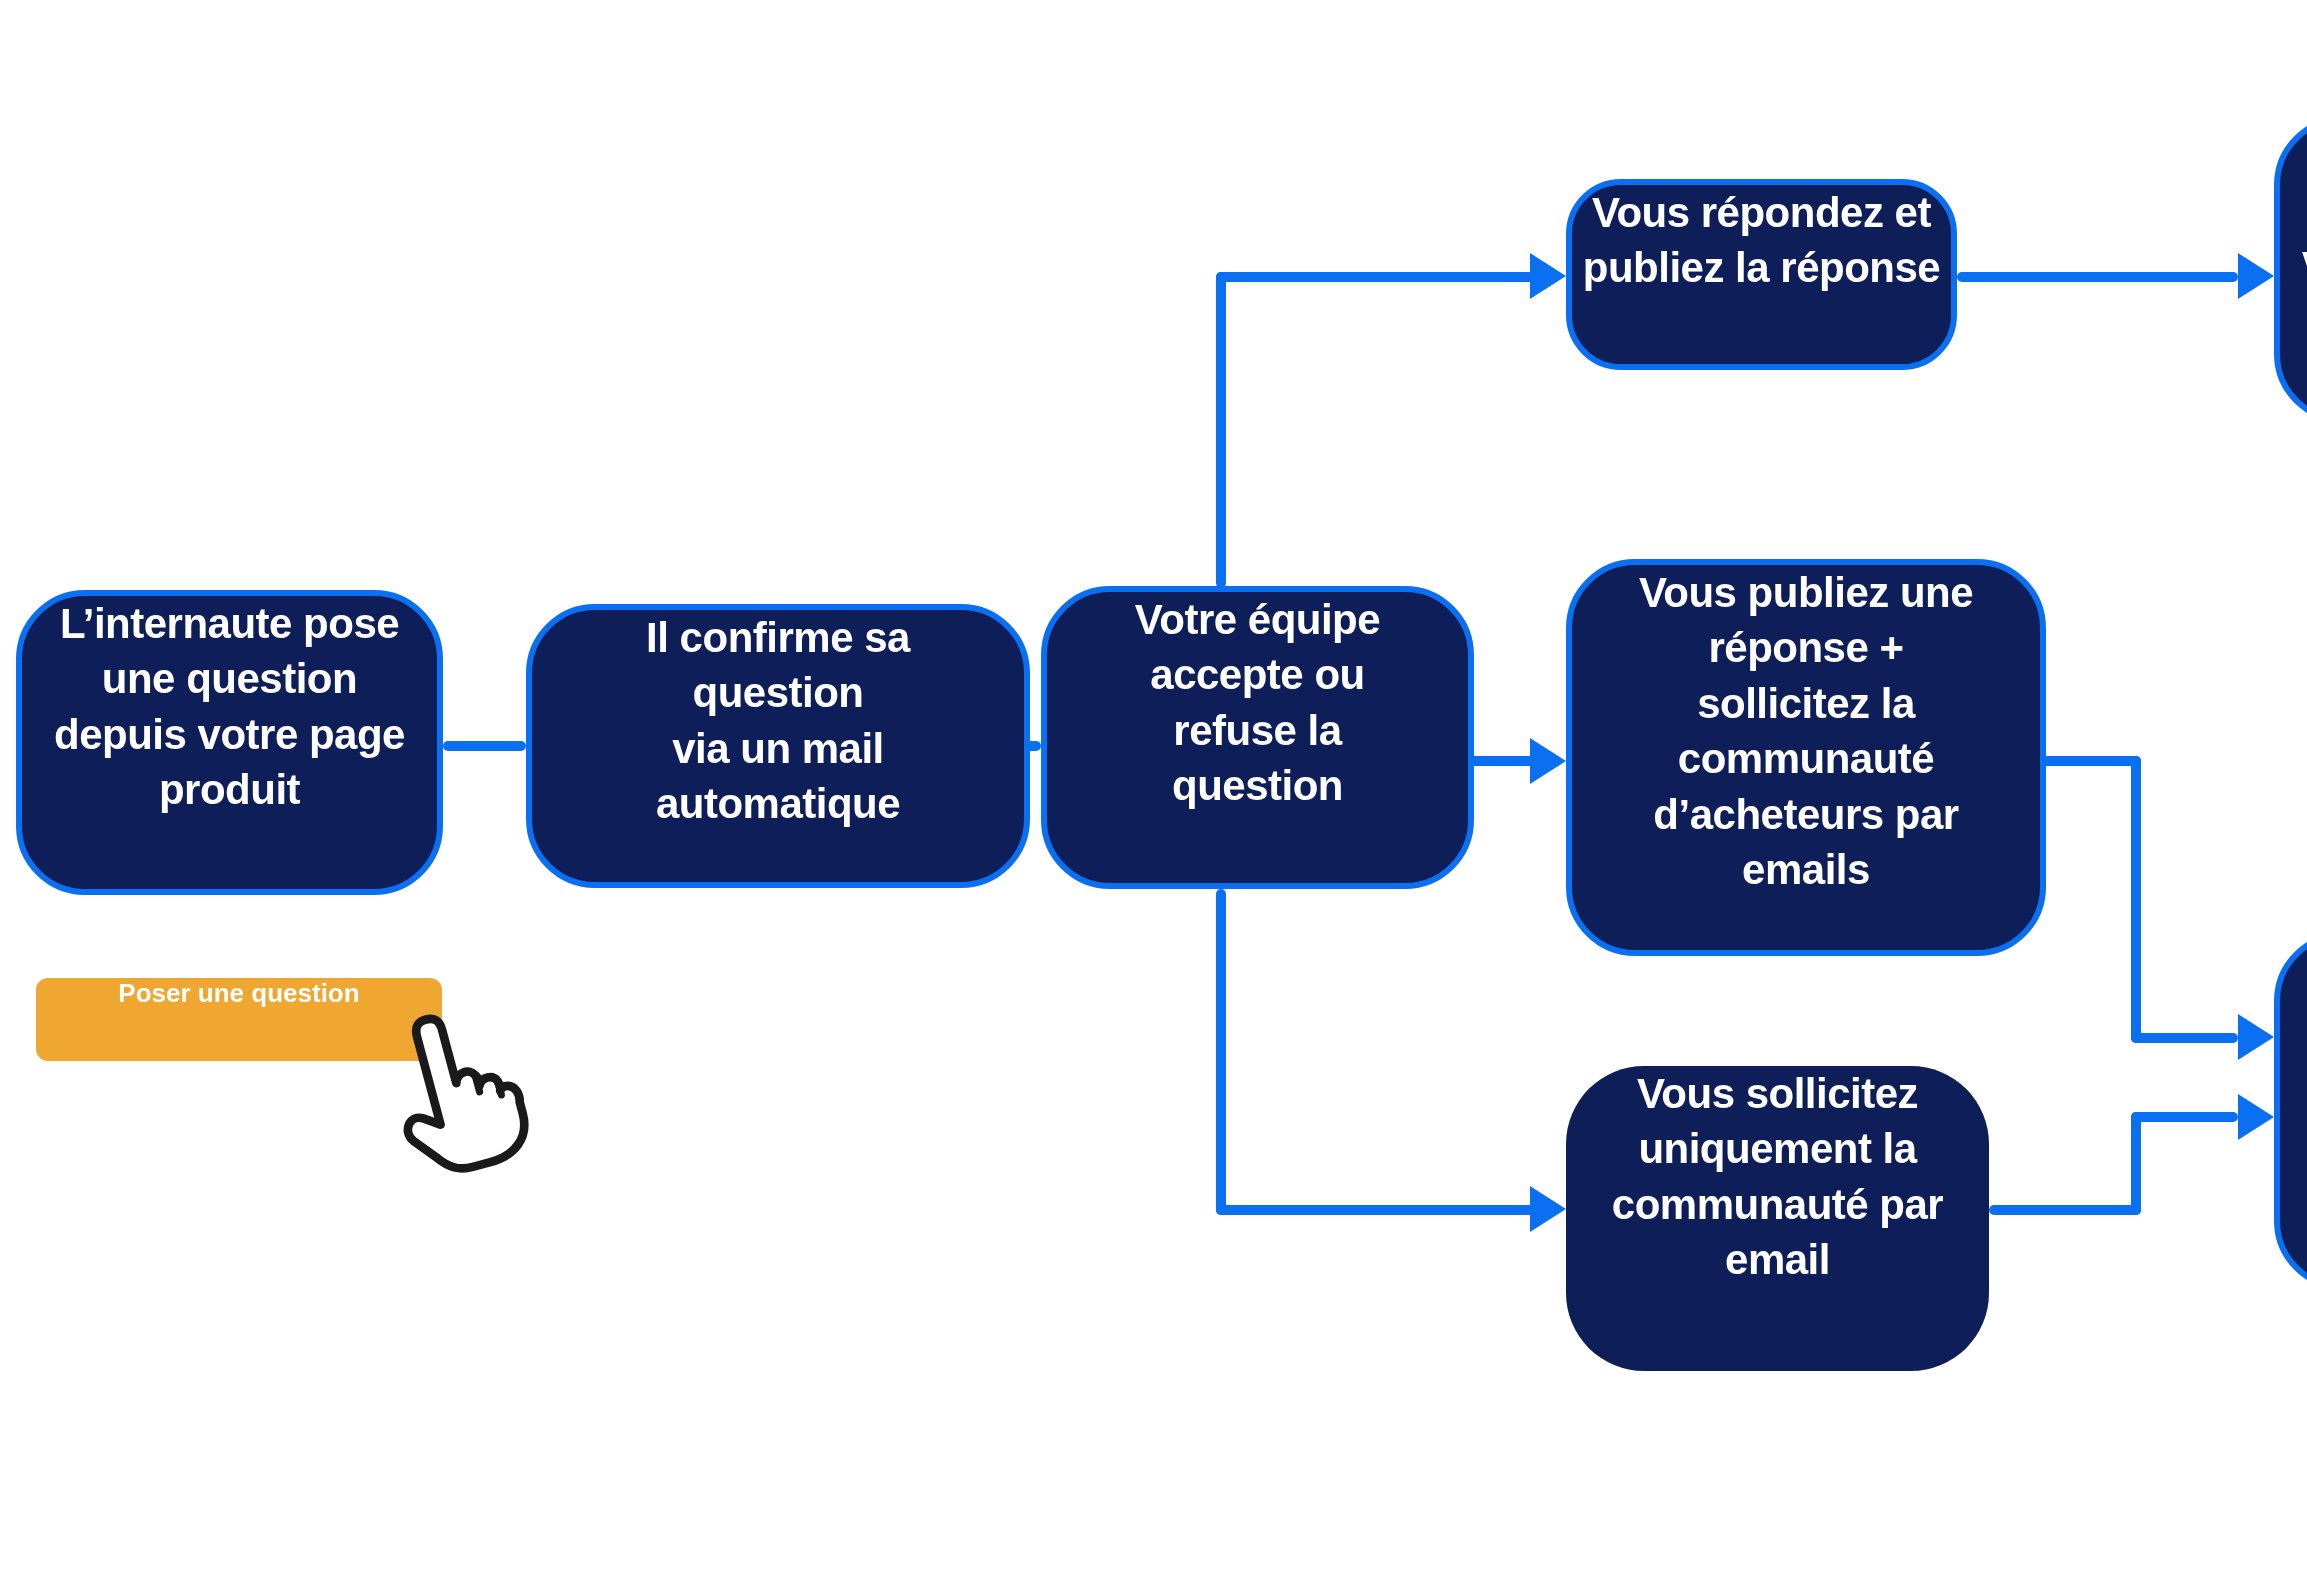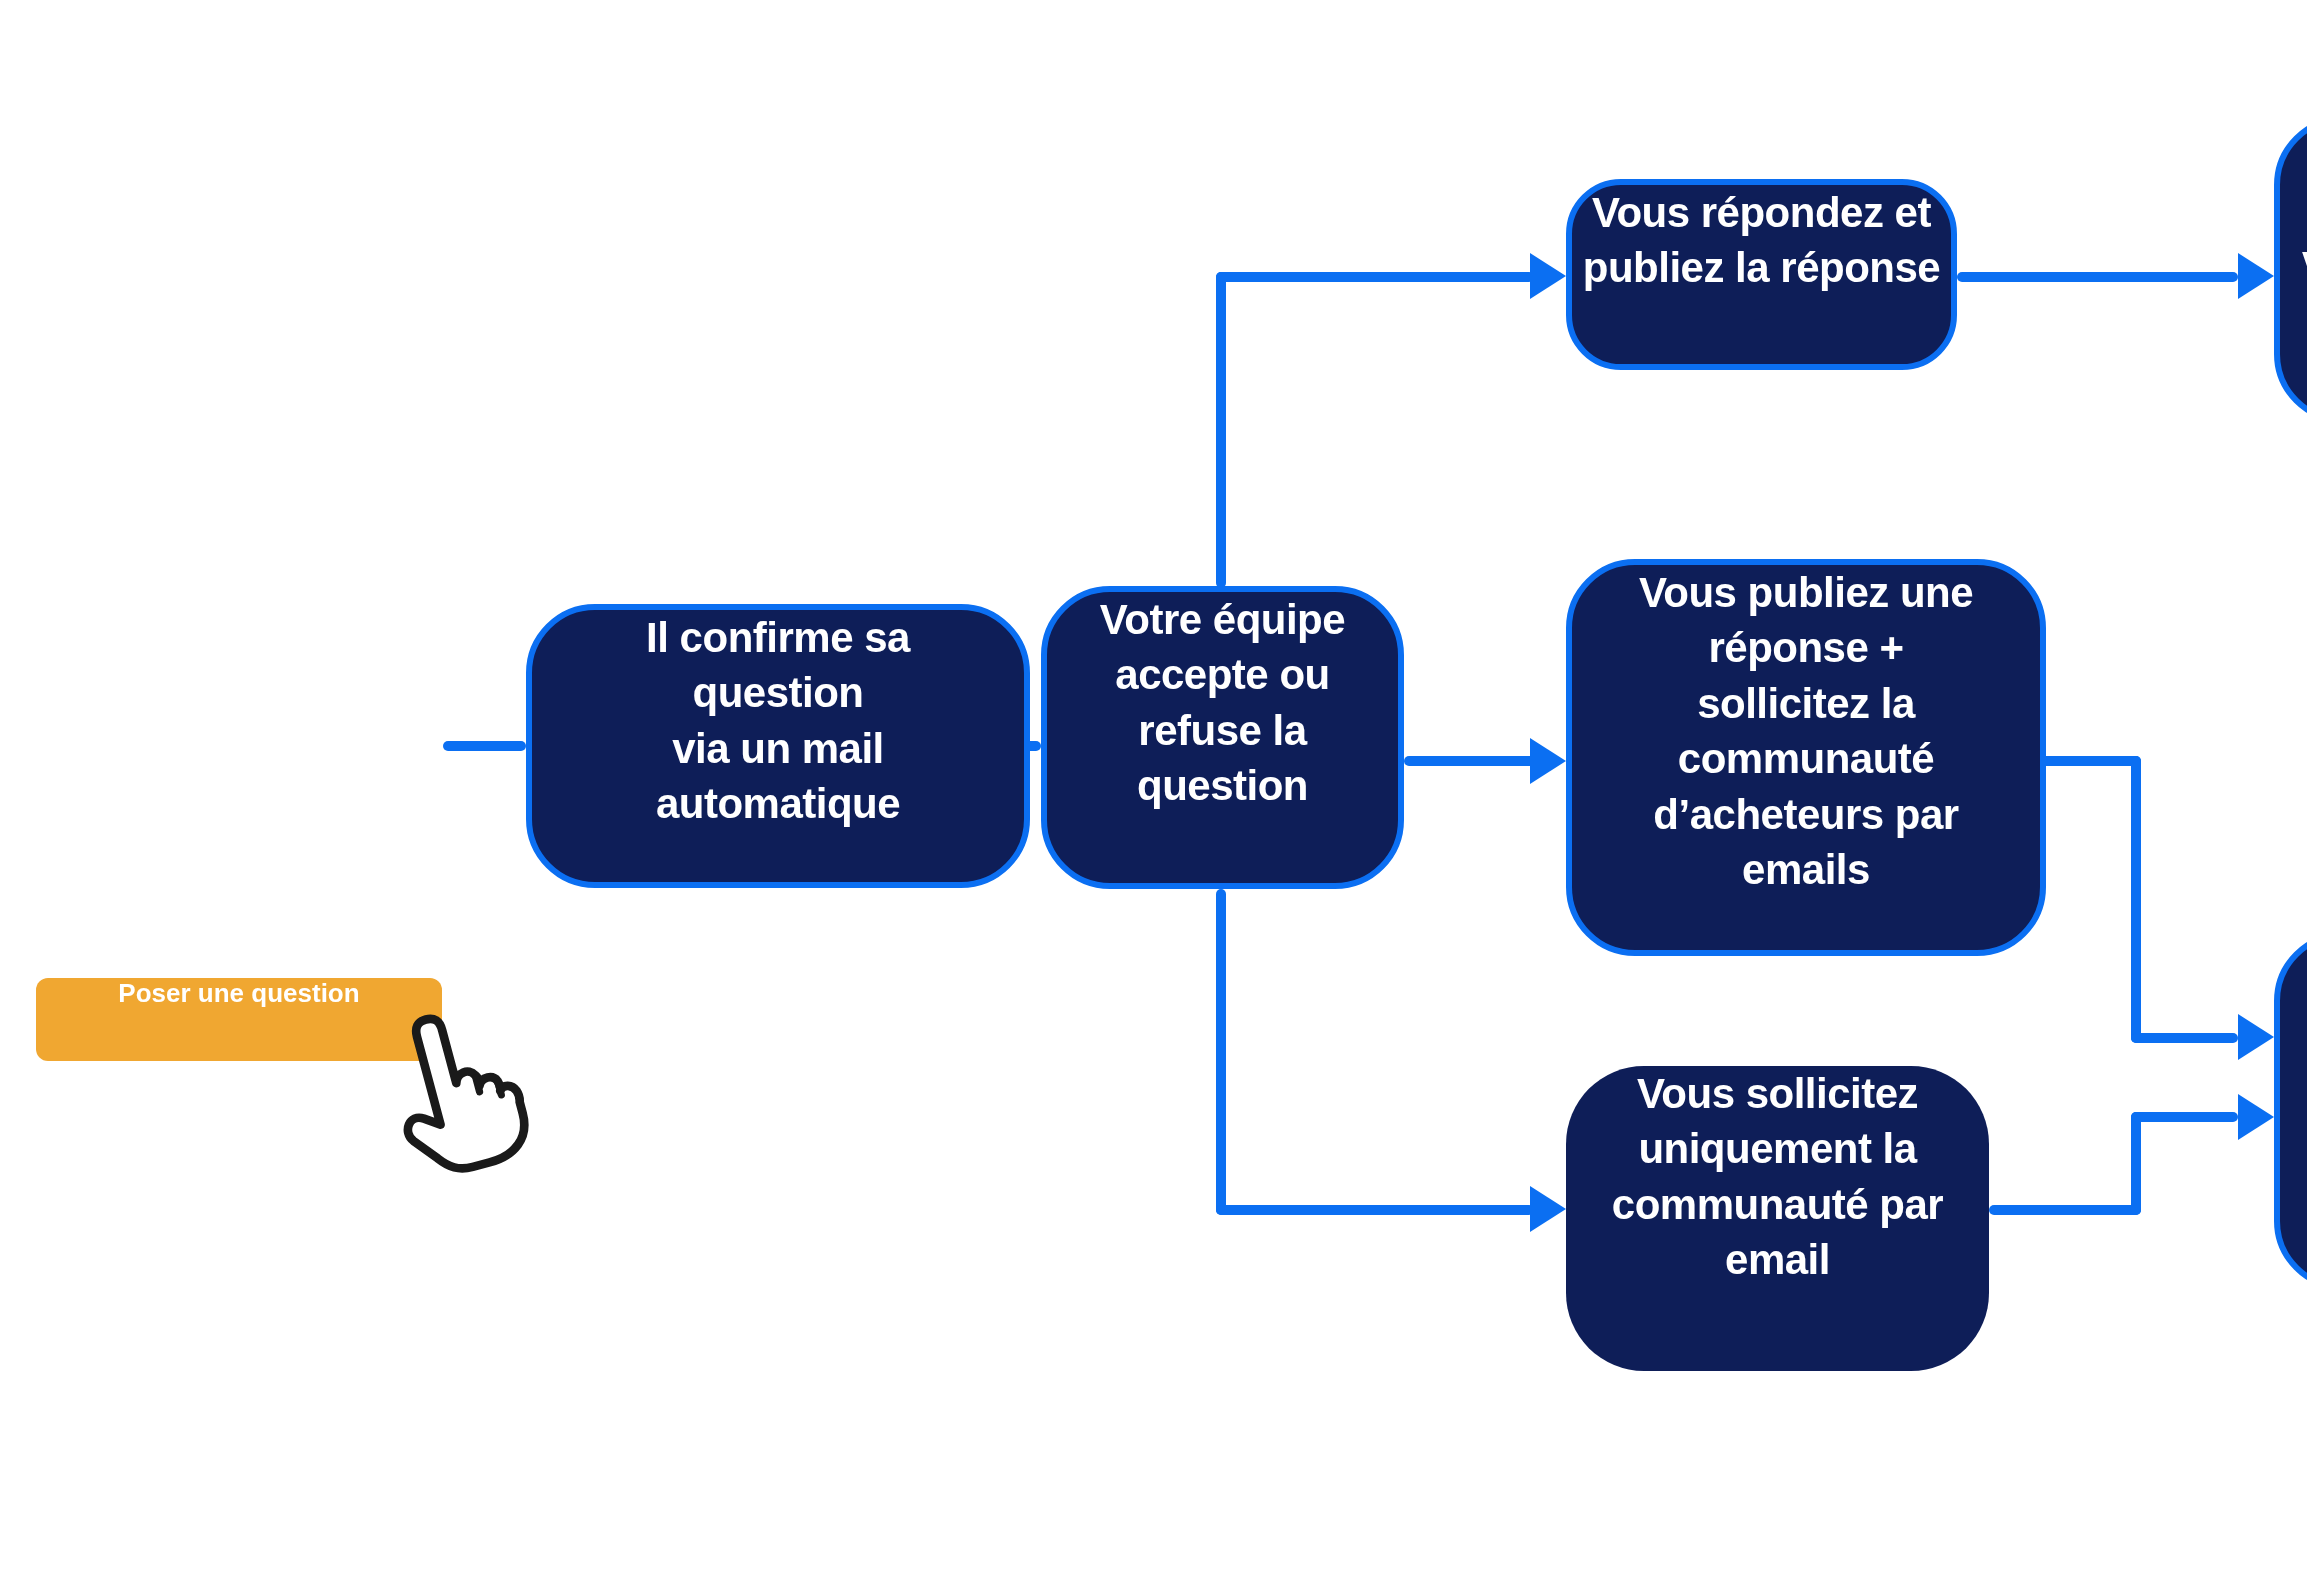--- a/index.html
+++ b/index.html
@@ -54,29 +54,35 @@
   <div class="line" style="left:1989px;top:756px;width:152px;height:10px;"></div>
   <div class="line" style="left:2131px;top:756px;width:10px;height:287px;"></div>
   <div class="line" style="left:2131px;top:1033px;width:107px;height:10px;"></div>
   <div class="arr arr-r" style="left:2238px;top:1014px;"></div>
 
   <div class="line" style="left:1989px;top:1205px;width:152px;height:10px;"></div>
   <div class="line" style="left:2131px;top:1112px;width:10px;height:103px;"></div>
   <div class="line" style="left:2131px;top:1112px;width:107px;height:10px;"></div>
   <div class="arr arr-r" style="left:2238px;top:1094px;"></div>
 
+  <div class="node" style="left:16px;top:590px;width:427px;height:305px;">
+    <span>L’internaute pose
+une question
+depuis votre page
+produit</span>
+  </div>
 
   <div class="node" style="left:526px;top:604px;width:504px;height:284px;">
     <span>Il confirme sa
 question
 via un mail
 automatique</span>
   </div>
 
-  <div class="node" style="left:1041px;top:586px;width:363px;height:303px;">
+  <div class="node" style="left:1041px;top:586px;width:433px;height:303px;">
     <span>Votre équipe
 accepte ou
 refuse la
 question</span>
   </div>
 
   <div class="node" style="left:1566px;top:179px;width:391px;height:191px;border-radius:55px;">
     <span>Vous répondez et
 publiez la réponse</span>
   </div>

